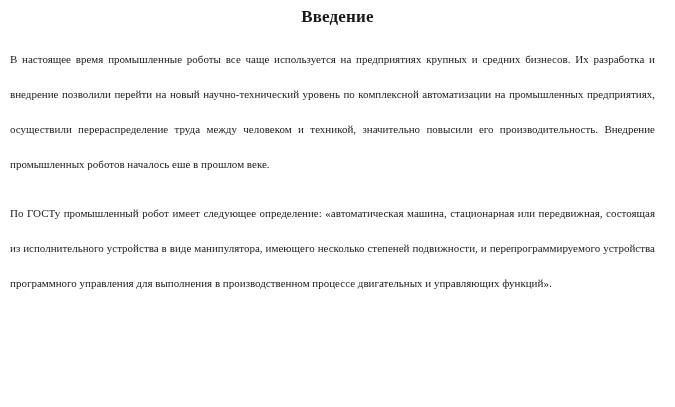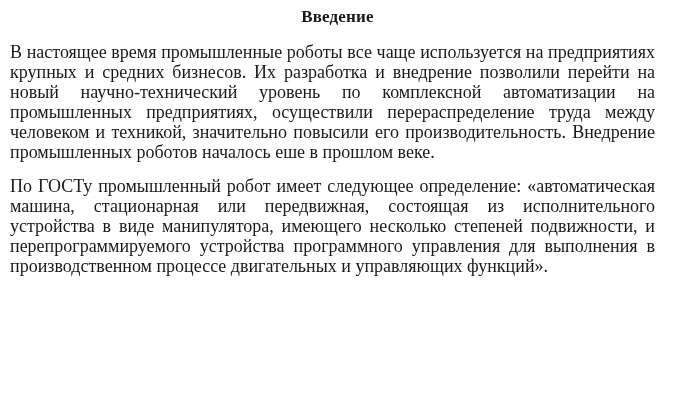--- a/index.html
+++ b/index.html
@@ -23,22 +23,22 @@
   }
   .doc-title {
     text-align: center;
     font-weight: bold;
     font-size: 17px;
     line-height: 22px;
     margin: 0 0 14px 0;
     letter-spacing: 0.2px;
   }
   .para {
-    font-size: 18px;
-    line-height: 20px;
+    font-size: 11px;
+    line-height: 35px;
     text-align: justify;
     text-justify: inter-word;
     margin: 0 10px 14px 0;
     hyphens: none;
   }
   .para:last-child {
     margin-bottom: 0;
   }
 </style>
 </head>

